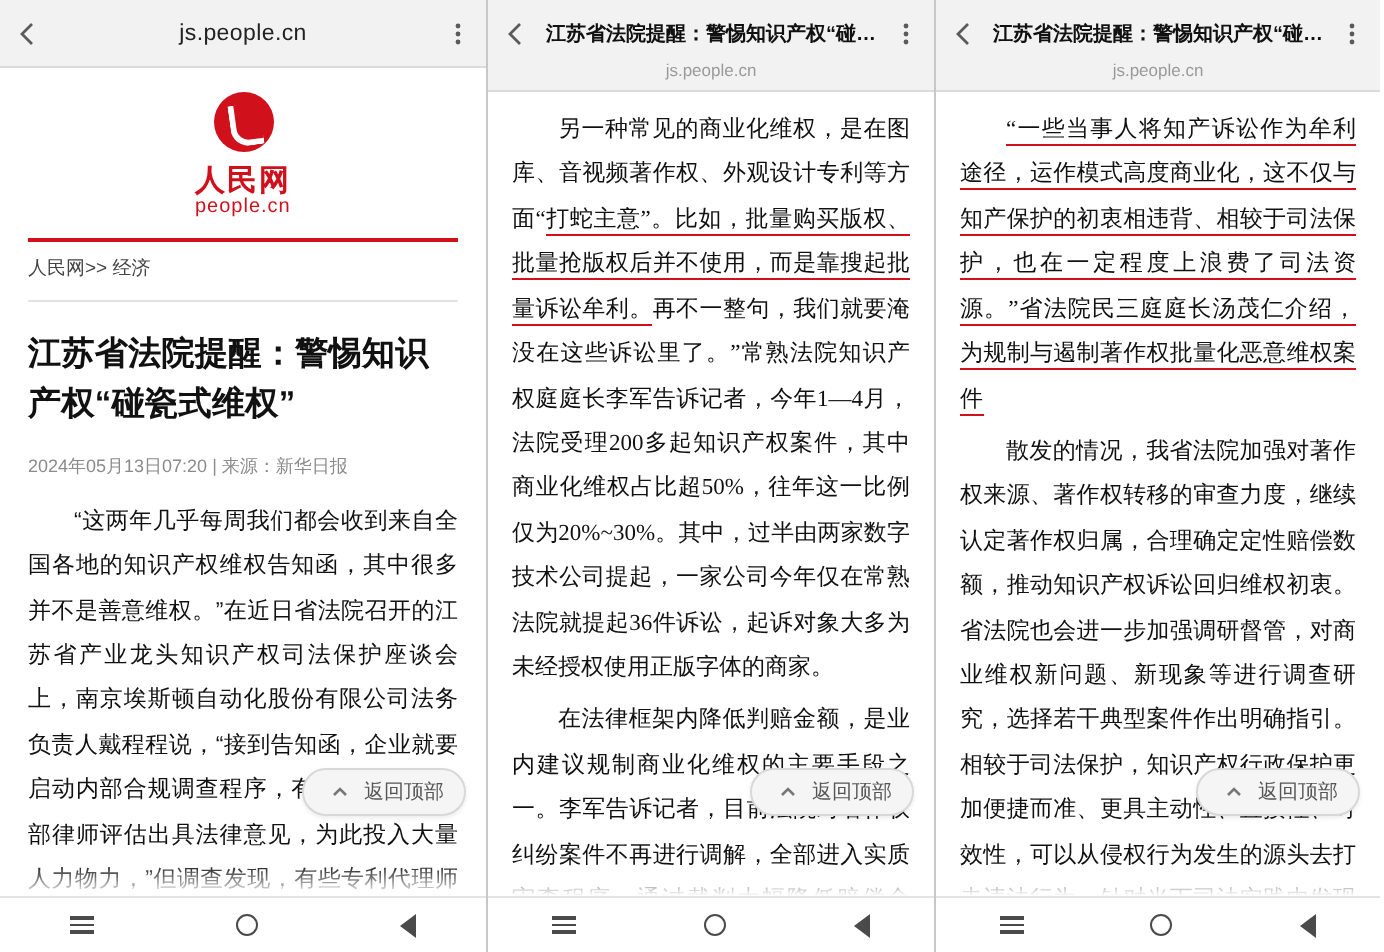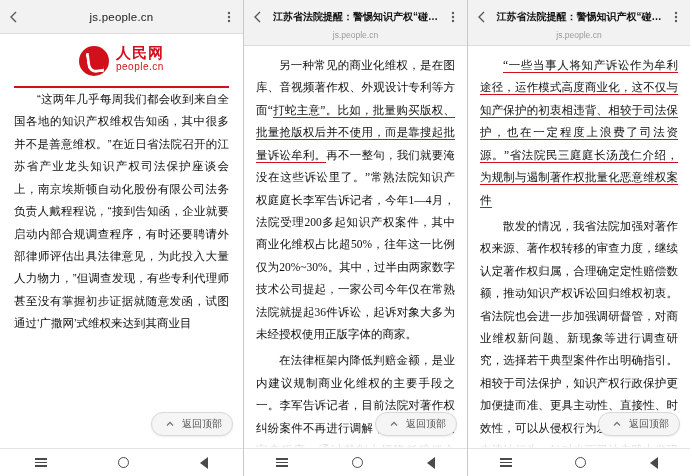--- a/index.html
+++ b/index.html
@@ -62,23 +62,25 @@
     display: inline-flex; align-items: center; justify-content: center;
     color: #5a5a5a;
     flex: 0 0 auto;
   }
   .ic svg { display: block; }
 
   
   .p1 .content { padding: 0 14px; }
   .logo-bar {
     display: flex;
+    align-items: center;
     justify-content: center;
     gap: 7px;
     padding: 12px 0 10px 0;
+    flex-direction: column;
   }
   .logo-mark {
     width: 30px; height: 30px;
     border-radius: 50%;
     background: #d0111b;
     position: relative;
     flex: 0 0 auto;
   }
   .logo-mark::before {
     content: "";
@@ -150,21 +152,21 @@
   }
   .u-red {
     border-bottom: 1.5px solid #d0111b;
     padding-bottom: 1px;
   }
 
   
   .back-top {
     position: absolute;
     right: 10px;
-    bottom: 40px;
+    bottom: 68px;
     background: #f5f5f5;
     border: 1px solid #d8d8d8;
     border-radius: 13px;
     height: 24px;
     display: flex;
     align-items: center;
     gap: 4px;
     padding: 0 10px;
     font-size: 10px;
     color: #555;
@@ -233,20 +235,23 @@
 
     <div class="content">
       <div class="logo-bar">
         <div class="logo-mark"></div>
         <div class="logo-text">
           <div class="logo-cn">人民网</div>
           <div class="logo-en">people.cn</div>
         </div>
       </div>
       <div class="divider-red"></div>
+      <div class="breadcrumb">人民网&gt;&gt; 经济</div>
+      <div class="headline">江苏省法院提醒：警惕知识产权“碰瓷式维权”</div>
+      <div class="meta">2024年05月13日07:20 | 来源：新华日报</div>
       <div class="body-text">“这两年几乎每周我们都会收到来自全国各地的知识产权维权告知函，其中很多并不是善意维权。”在近日省法院召开的江苏省产业龙头知识产权司法保护座谈会上，南京埃斯顿自动化股份有限公司法务负责人戴程程说，“接到告知函，企业就要启动内部合规调查程序，有时还要聘请外部律师评估出具法律意见，为此投入大量人力物力，”但调查发现，有些专利代理师甚至没有掌握初步证据就随意发函，试图通过‘广撒网’式维权来达到其商业目</div>
     </div>
 
     <div class="fade-bottom"></div>
 
     <div class="back-top">
       <span class="ic">
         <svg width="10" height="10" viewBox="0 0 10 10">
             <path d="M2 6.5 L5 3.5 L8 6.5" fill="none" stroke="#777" stroke-width="1.3"></path>
           </svg>

